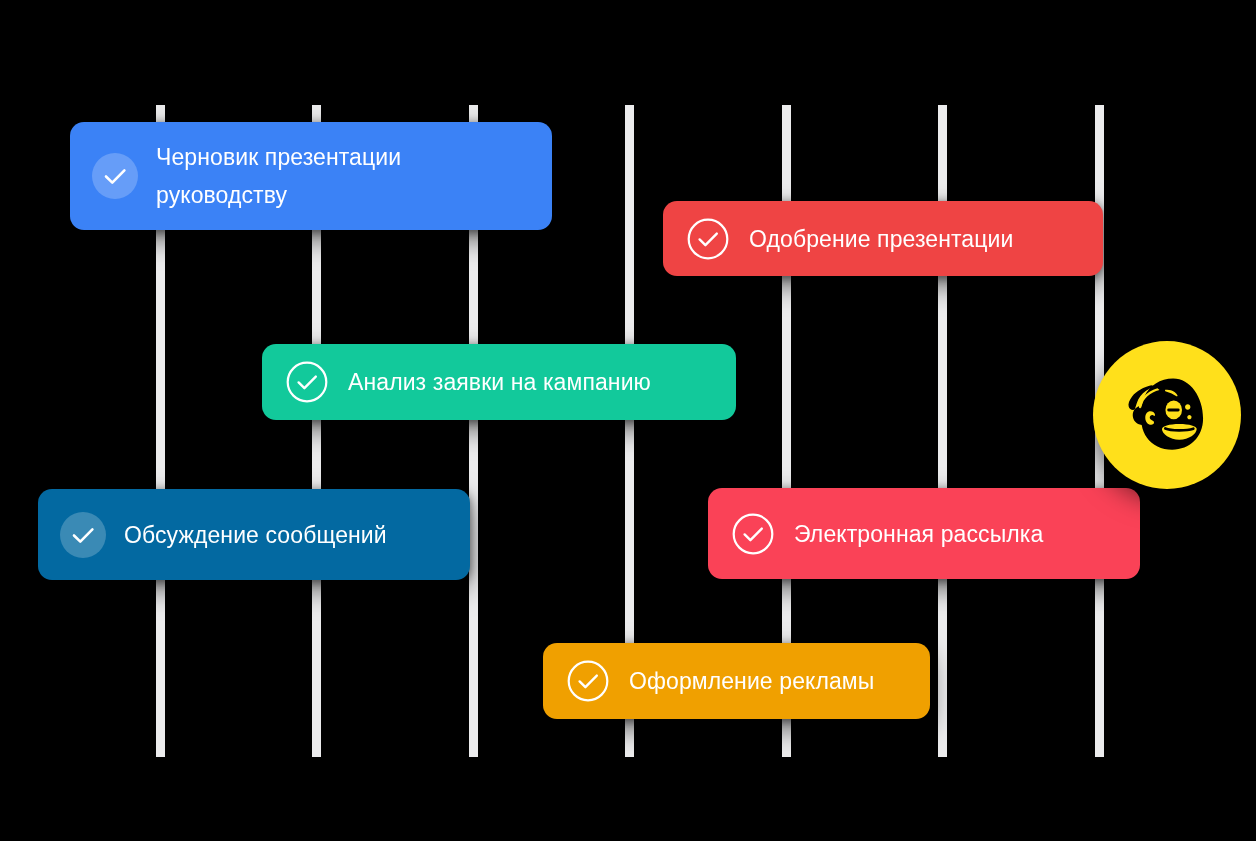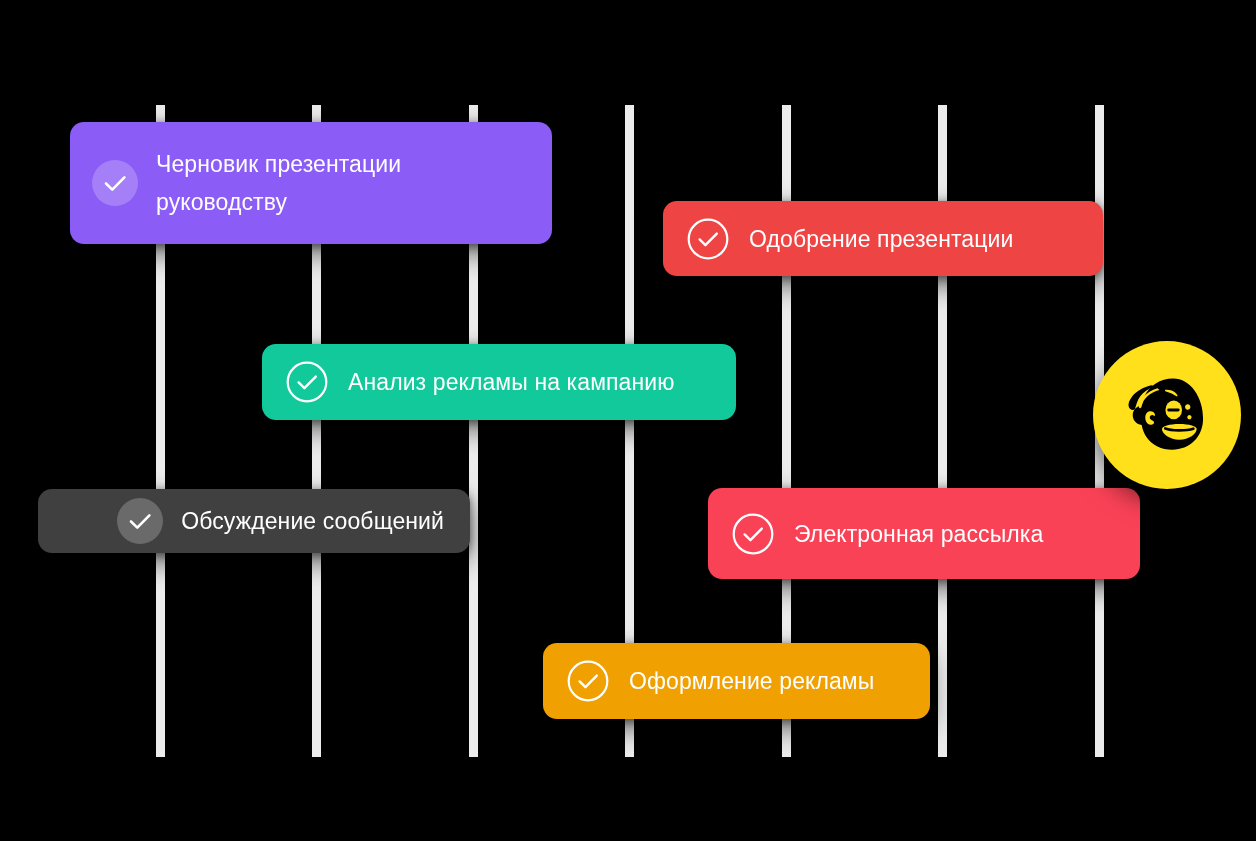--- a/index.html
+++ b/index.html
@@ -62,24 +62,24 @@
   }
   .ico svg { display: block; width: 46px; height: 46px; }
 
   
   .ico.disc {
     border-radius: 50%;
     background: rgba(255,255,255,0.22);
   }
 
   
-  #card-draft      { left: 70px;  top: 122px; width: 482px; height: 122px; background: #8b5cf6; }
+  #card-draft      { left: 70px;  top: 122px; width: 482px; height: 108px; background: #3b82f6; }
   #card-approval   { left: 663px; top: 201px; width: 440px; height: 75px; background: #ef4444; }
   #card-analysis   { left: 262px; top: 344px; width: 474px; height: 76px; background: #12c99b; }
-  #card-discussion { left: 38px;  top: 489px; width: 432px; height: 64px; background: #404040; justify-content: flex-end; }
+  #card-discussion { left: 38px;  top: 489px; width: 432px; height: 91px; background: #0369a1; }
   #card-email      { left: 708px; top: 488px; width: 432px; height: 91px; background: #fa4257; }
   #card-ads        { left: 543px; top: 643px; width: 387px; height: 76px; background: #f0a000; align-items: center; }
 
   #card-draft .label  { line-height: 38px; }
 
   
   #brand-badge {
     position: absolute;
     left: 1093px;
     top: 341px;
@@ -128,21 +128,21 @@
     <span class="label">Одобрение презентации</span>
   </div>
 
   <div class="card" id="card-analysis">
     <span class="ico">
       <svg viewBox="0 0 46 46" aria-hidden="true">
         <circle cx="23" cy="23" r="19.3" fill="none" stroke="#ffffff" stroke-width="2.2"></circle>
         <path d="M14.6 23.4 L20.4 29.2 L31.8 17.6" fill="none" stroke="#ffffff" stroke-width="2.4" stroke-linecap="round" stroke-linejoin="round"></path>
       </svg>
     </span>
-    <span class="label">Анализ рекламы на кампанию</span>
+    <span class="label">Анализ заявки на кампанию</span>
   </div>
 
   <div class="card" id="card-discussion">
     <span class="ico disc">
       <svg viewBox="0 0 46 46" aria-hidden="true">
         <path d="M14 23.5 L20.3 29.6 L32.4 17.4" fill="none" stroke="#ffffff" stroke-width="2.6" stroke-linecap="round" stroke-linejoin="round"></path>
       </svg>
     </span>
     <span class="label">Обсуждение сообщений</span>
   </div>

